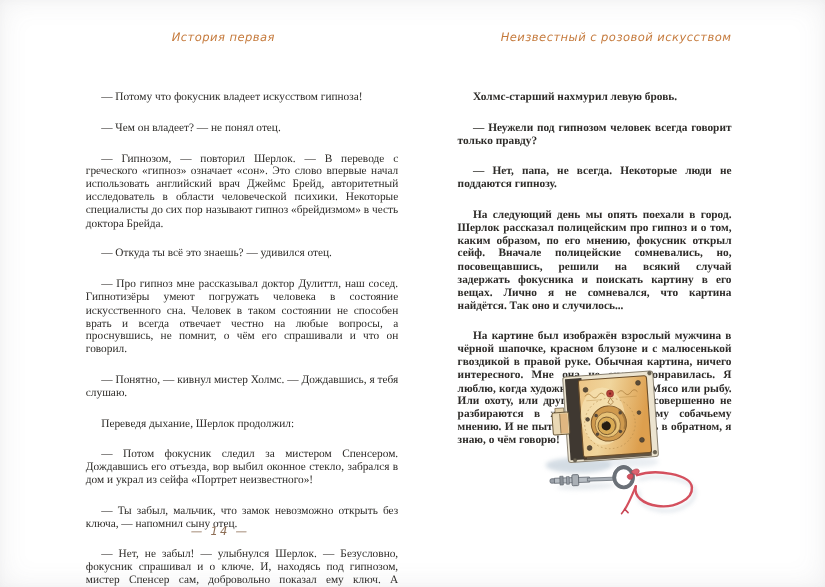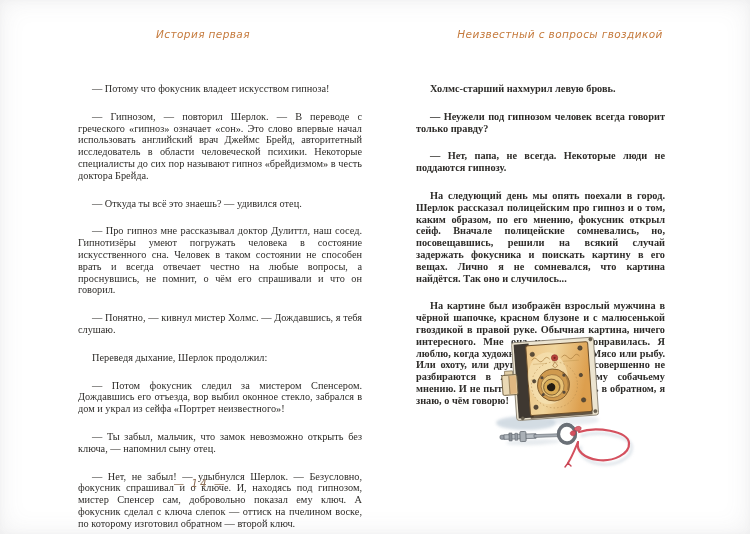--- a/index.html
+++ b/index.html
@@ -66,33 +66,34 @@
 </style>
 </head>
 <body>
 
 <div class="spread">
 
   <div class="running-head left">История первая</div>
 
   <div class="text-col left">
     <p>— Потому что фокусник владеет искусством гипноза!</p>
+    <p>— Чем он владеет? — не понял отец.</p>
     <p>— Гипнозом, — повторил Шерлок. — В переводе с греческого «гипноз» означает «сон». Это слово впервые начал использовать английский врач Джеймс Брейд, авторитетный исследователь в области человеческой психики. Некоторые специалисты до сих пор называют гипноз «брейдизмом» в честь доктора Брейда.</p>
     <p>— Откуда ты всё это знаешь? — удивился отец.</p>
     <p>— Про гипноз мне рассказывал доктор Дулиттл, наш сосед. Гипнотизёры умеют погружать человека в состояние искусственного сна. Человек в таком состоянии не способен врать и всегда отвечает честно на любые вопросы, а проснувшись, не помнит, о чём его спрашивали и что он говорил.</p>
     <p>— Понятно, — кивнул мистер Холмс. — Дождавшись, я тебя слушаю.</p>
     <p>Переведя дыхание, Шерлок продолжил:</p>
     <p>— Потом фокусник следил за мистером Спенсером. Дождавшись его отъезда, вор выбил оконное стекло, забрался в дом и украл из сейфа «Портрет неизвестного»!</p>
     <p>— Ты забыл, мальчик, что замок невозможно открыть без ключа, — напомнил сыну отец.</p>
     <p>— Нет, не забыл! — улыбнулся Шерлок. — Безусловно, фокусник спрашивал и о ключе. И, находясь под гипнозом, мистер Спенсер сам, добровольно показал ему ключ. А фокусник сделал с ключа слепок — оттиск на пчелином воске, по которому изготовил обратном — второй ключ.</p>
   </div>
 
   <div class="page-number">— 14 —</div>
 
-  <div class="running-head right">Неизвестный с вопросы гвоздикой</div>
+  <div class="running-head right">Неизвестный с розовой искусством</div>
 
   <div class="text-col right">
     <p>Холмс-старший нахмурил левую бровь.</p>
     <p>— Неужели под гипнозом человек всегда говорит только правду?</p>
     <p>— Нет, папа, не всегда. Некоторые люди не поддаются гипнозу.</p>
     <p>На следующий день мы опять поехали в город. Шерлок рассказал полицейским про гипноз и о том, каким образом, по его мнению, фокусник открыл сейф. Вначале полицейские сомневались, но, посовещавшись, решили на всякий случай задержать фокусника и поискать картину в его вещах. Лично я не сомневался, что картина найдётся. Так оно и случилось...</p>
     <p>На картине был изображён взрослый мужчина в чёрной шапочке, красном блузоне и с малюсенькой гвоздикой в правой руке. Обычная картина, ничего интересного. Мне она не очень понравилась. Я люблю, когда художники рисуют еду. Мясо или рыбу. Или охоту, или других собак. Люди совершенно не разбираются в живописи, по моему собачьему мнению. И не пытайтесь меня убедить в обратном, я знаю, о чём говорю!</p>
   </div>
 
   <svg class="illustration" viewBox="0 0 164 150" xmlns="http://www.w3.org/2000/svg">

